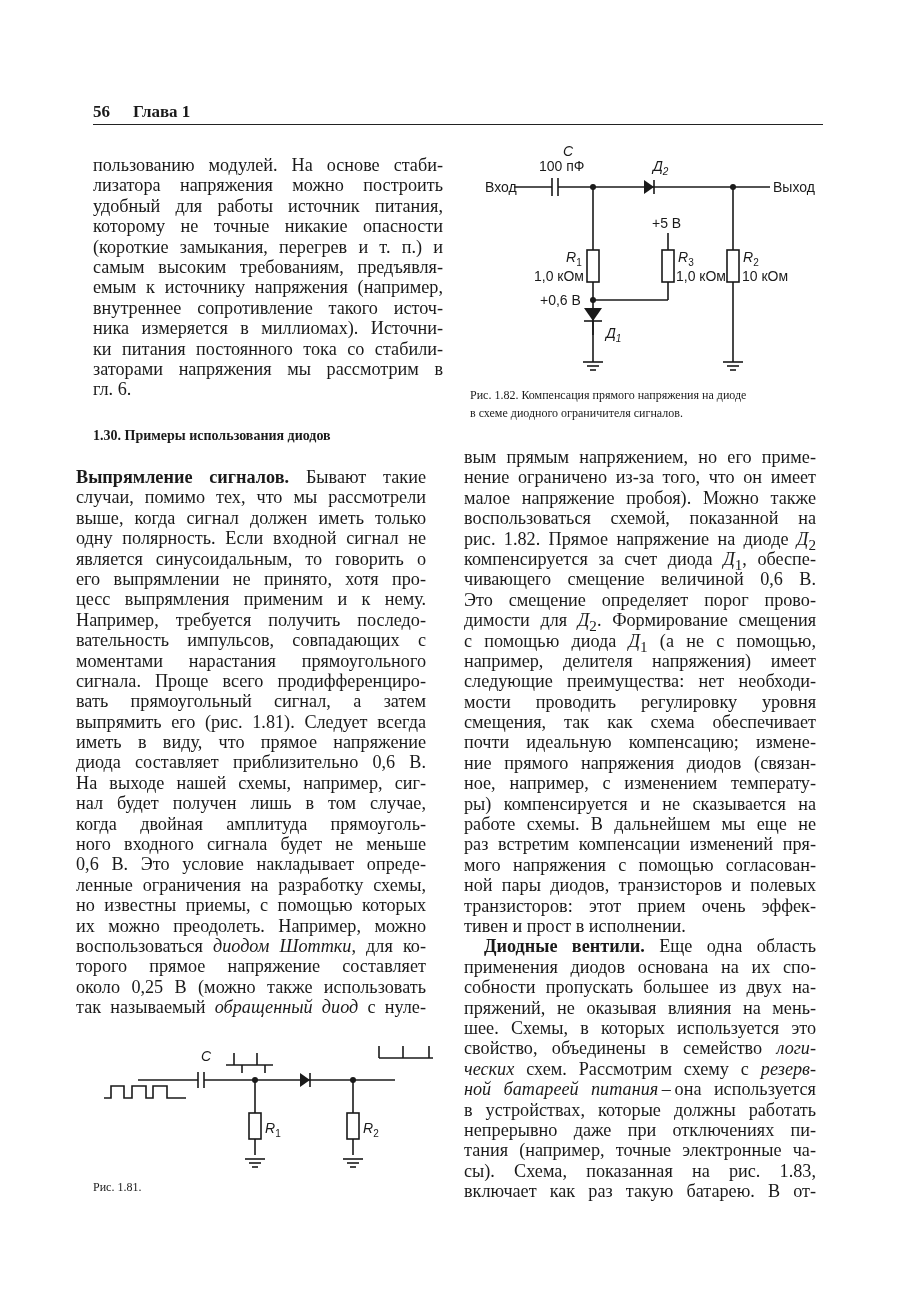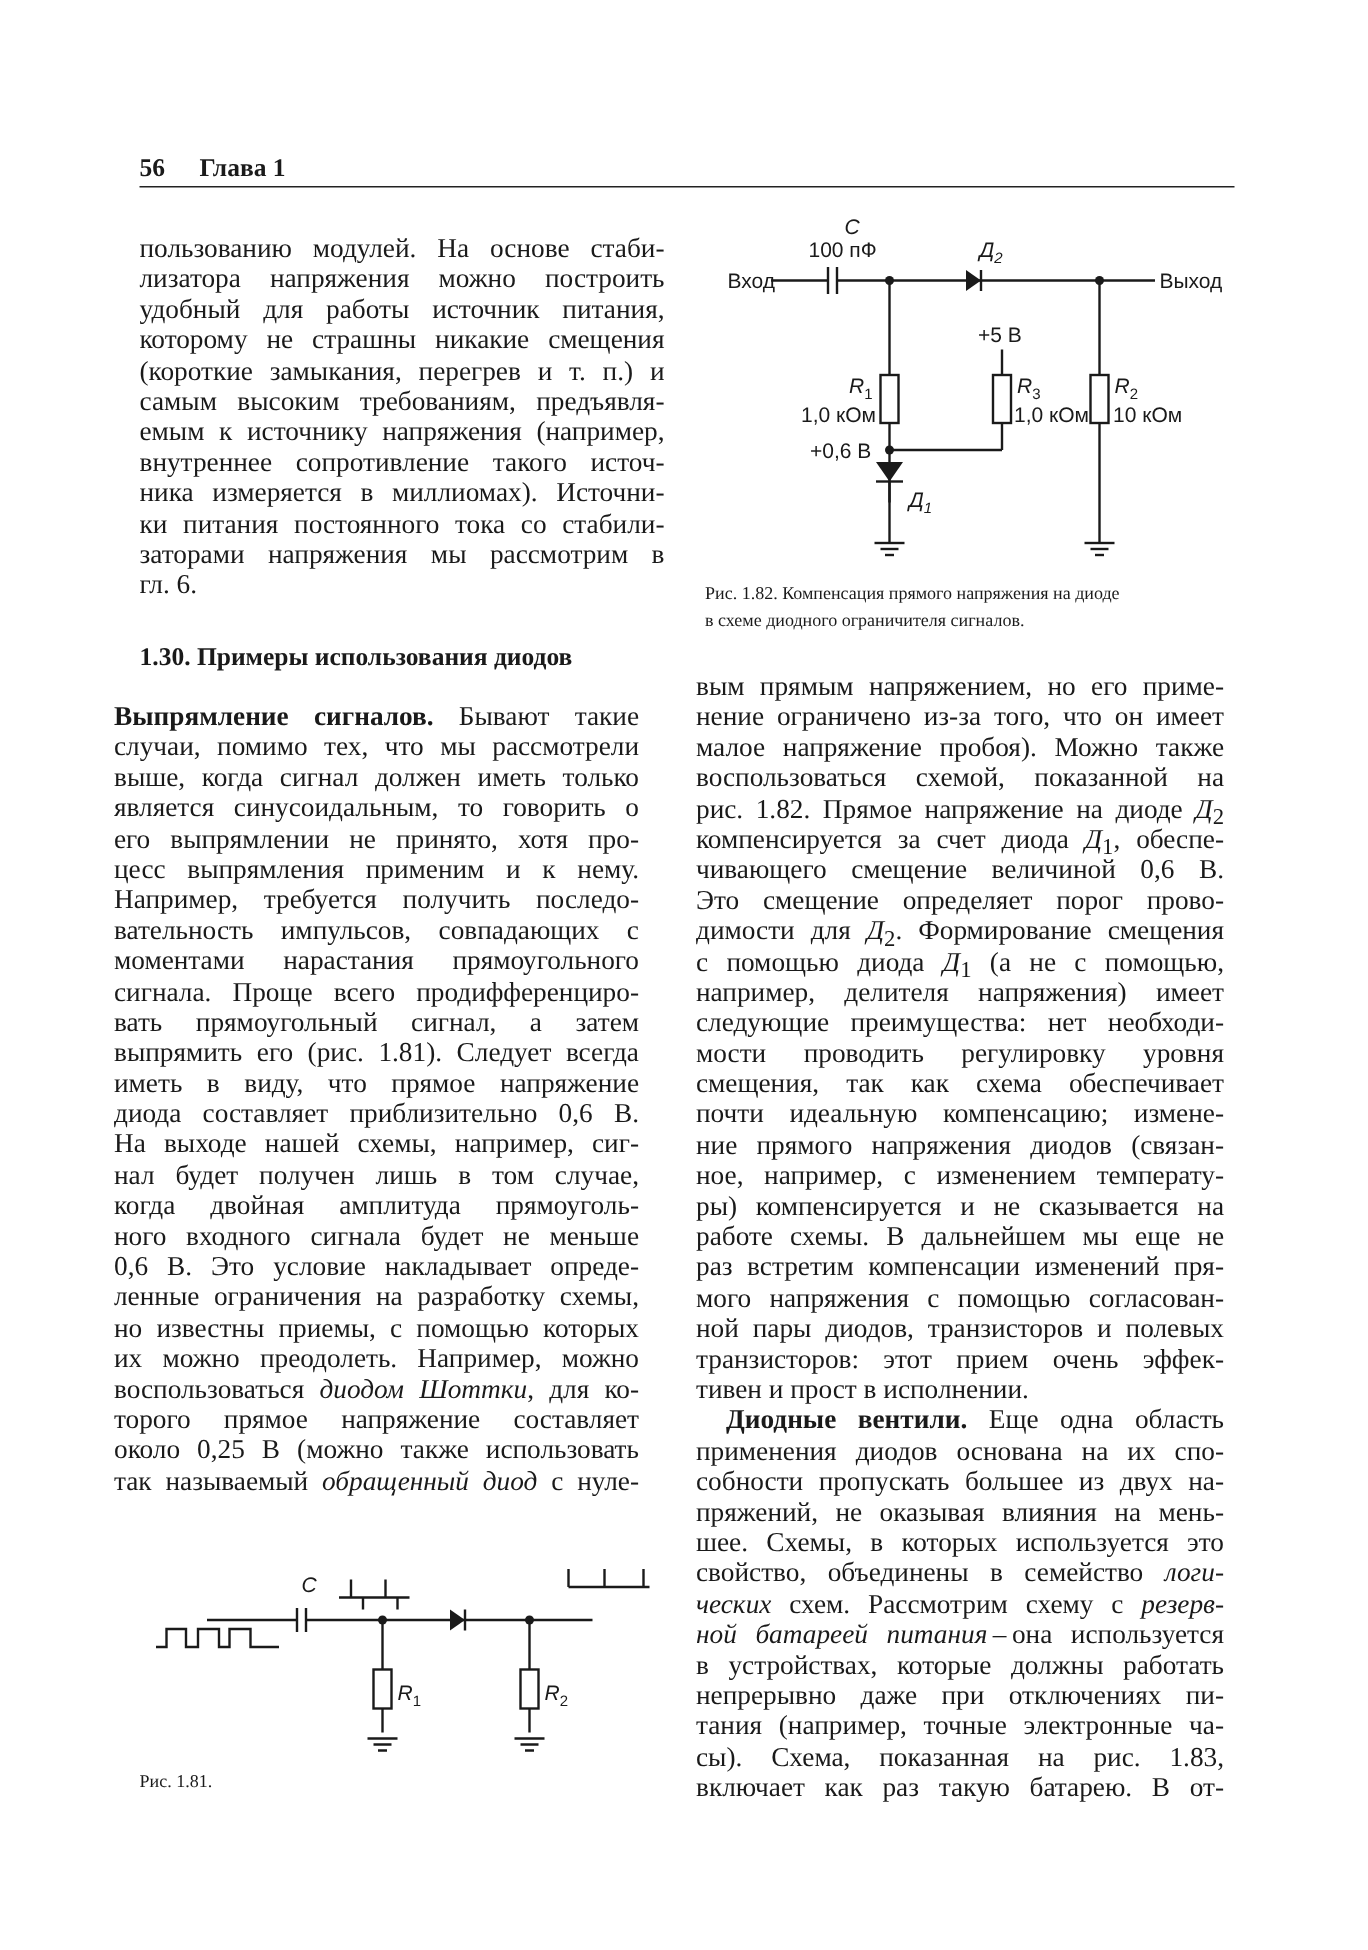--- a/index.html
+++ b/index.html
@@ -8,54 +8,55 @@
   .abs { position: absolute; }
   .header { left: 93px; top: 102px; width: 730px; height: 22px; border-bottom: 1.5px solid #222; }
   .header .pg { position: absolute; left: 0; top: 0; font-weight: bold; font-size: 17px; }
   .header .ch { position: absolute; left: 40px; top: 0; font-weight: bold; font-size: 17px; text-align: center; }
   .col { font-size: 18.2px; line-height: 20.4px; text-align: justify; }
   .col .line { display: block; text-align: justify; text-align-last: justify; white-space: nowrap; height: 20.4px; }
   .col .line.last { text-align-last: left; }
   .indent { padding-left: 20px; }
   .b { font-weight: bold; }
   .i { font-style: italic; }
-  .sec { font-weight: bold; font-size: 17px; }
+  .sec { font-weight: bold; font-size: 14px; }
   .caption { font-size: 12px; line-height: 18px; }
   .diag text { font-family: "Liberation Sans", "DejaVu Sans", sans-serif; fill: #1a1a1a; }
   svg { position: absolute; }
 </style>
 </head>
 <body>
 
 <div class="abs header">
   <span class="pg">56</span>
   <span class="ch">Глава 1</span>
 </div>
 
 <div class="abs col" style="left:93px; top:155px; width:350px;">
   <span class="line">пользованию модулей. На основе стаби-</span>
   <span class="line">лизатора напряжения можно построить</span>
   <span class="line">удобный для работы источник питания,</span>
-  <span class="line">которому не страшны никакие смещения</span>
+  <span class="line">которому не точные никакие опасности</span>
   <span class="line">(короткие замыкания, перегрев и т. п.) и</span>
   <span class="line">самым высоким требованиям, предъявля-</span>
   <span class="line">емым к источнику напряжения (например,</span>
   <span class="line">внутреннее сопротивление такого источ-</span>
   <span class="line">ника измеряется в миллиомах). Источни-</span>
   <span class="line">ки питания постоянного тока со стабили-</span>
   <span class="line">заторами напряжения мы рассмотрим в</span>
   <span class="line last">гл. 6.</span>
 </div>
 
 <div class="abs sec" style="left:93px; top:428px;">1.30. Примеры использования диодов</div>
 
 <div class="abs col" style="left:76px; top:467px; width:350px;">
   <span class="line"><span class="b">Выпрямление сигналов.</span><span> Бывают такие</span></span>
   <span class="line">случаи, помимо тех, что мы рассмотрели</span>
   <span class="line">выше, когда сигнал должен иметь только</span>
+  <span class="line">одну полярность. Если входной сигнал не</span>
   <span class="line">является синусоидальным, то говорить о</span>
   <span class="line">его выпрямлении не принято, хотя про-</span>
   <span class="line">цесс выпрямления применим и к нему.</span>
   <span class="line">Например, требуется получить последо-</span>
   <span class="line">вательность импульсов, совпадающих с</span>
   <span class="line">моментами нарастания прямоугольного</span>
   <span class="line">сигнала. Проще всего продифференциро-</span>
   <span class="line">вать прямоугольный сигнал, а затем</span>
   <span class="line">выпрямить его (рис. 1.81). Следует всегда</span>
   <span class="line">иметь в виду, что прямое напряжение</span>

